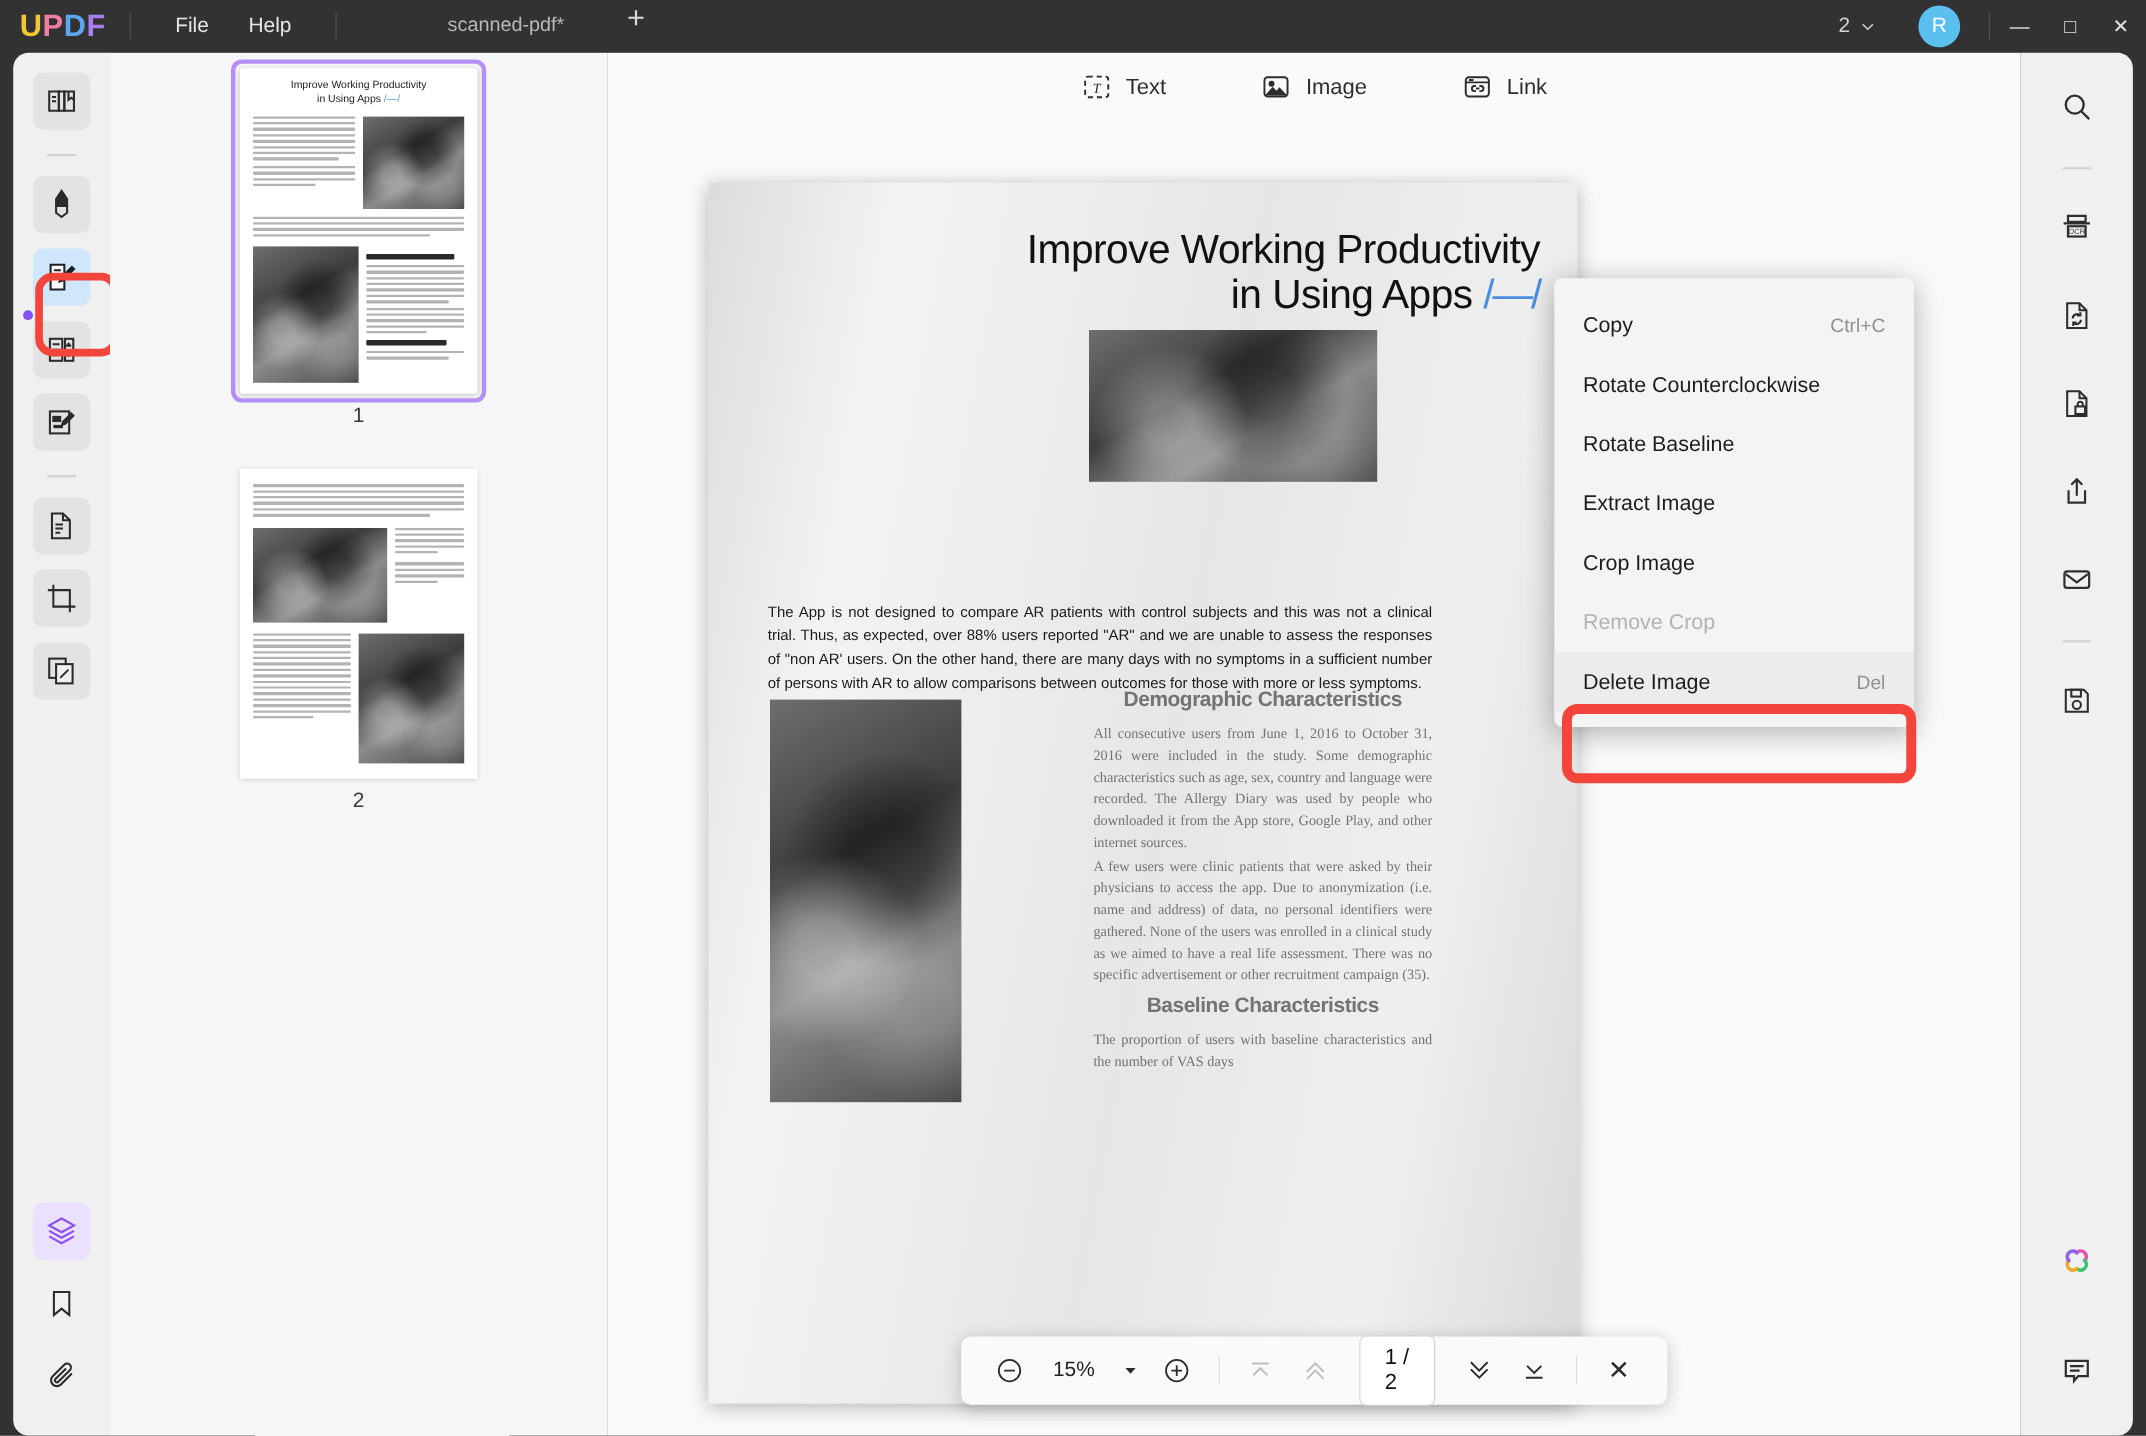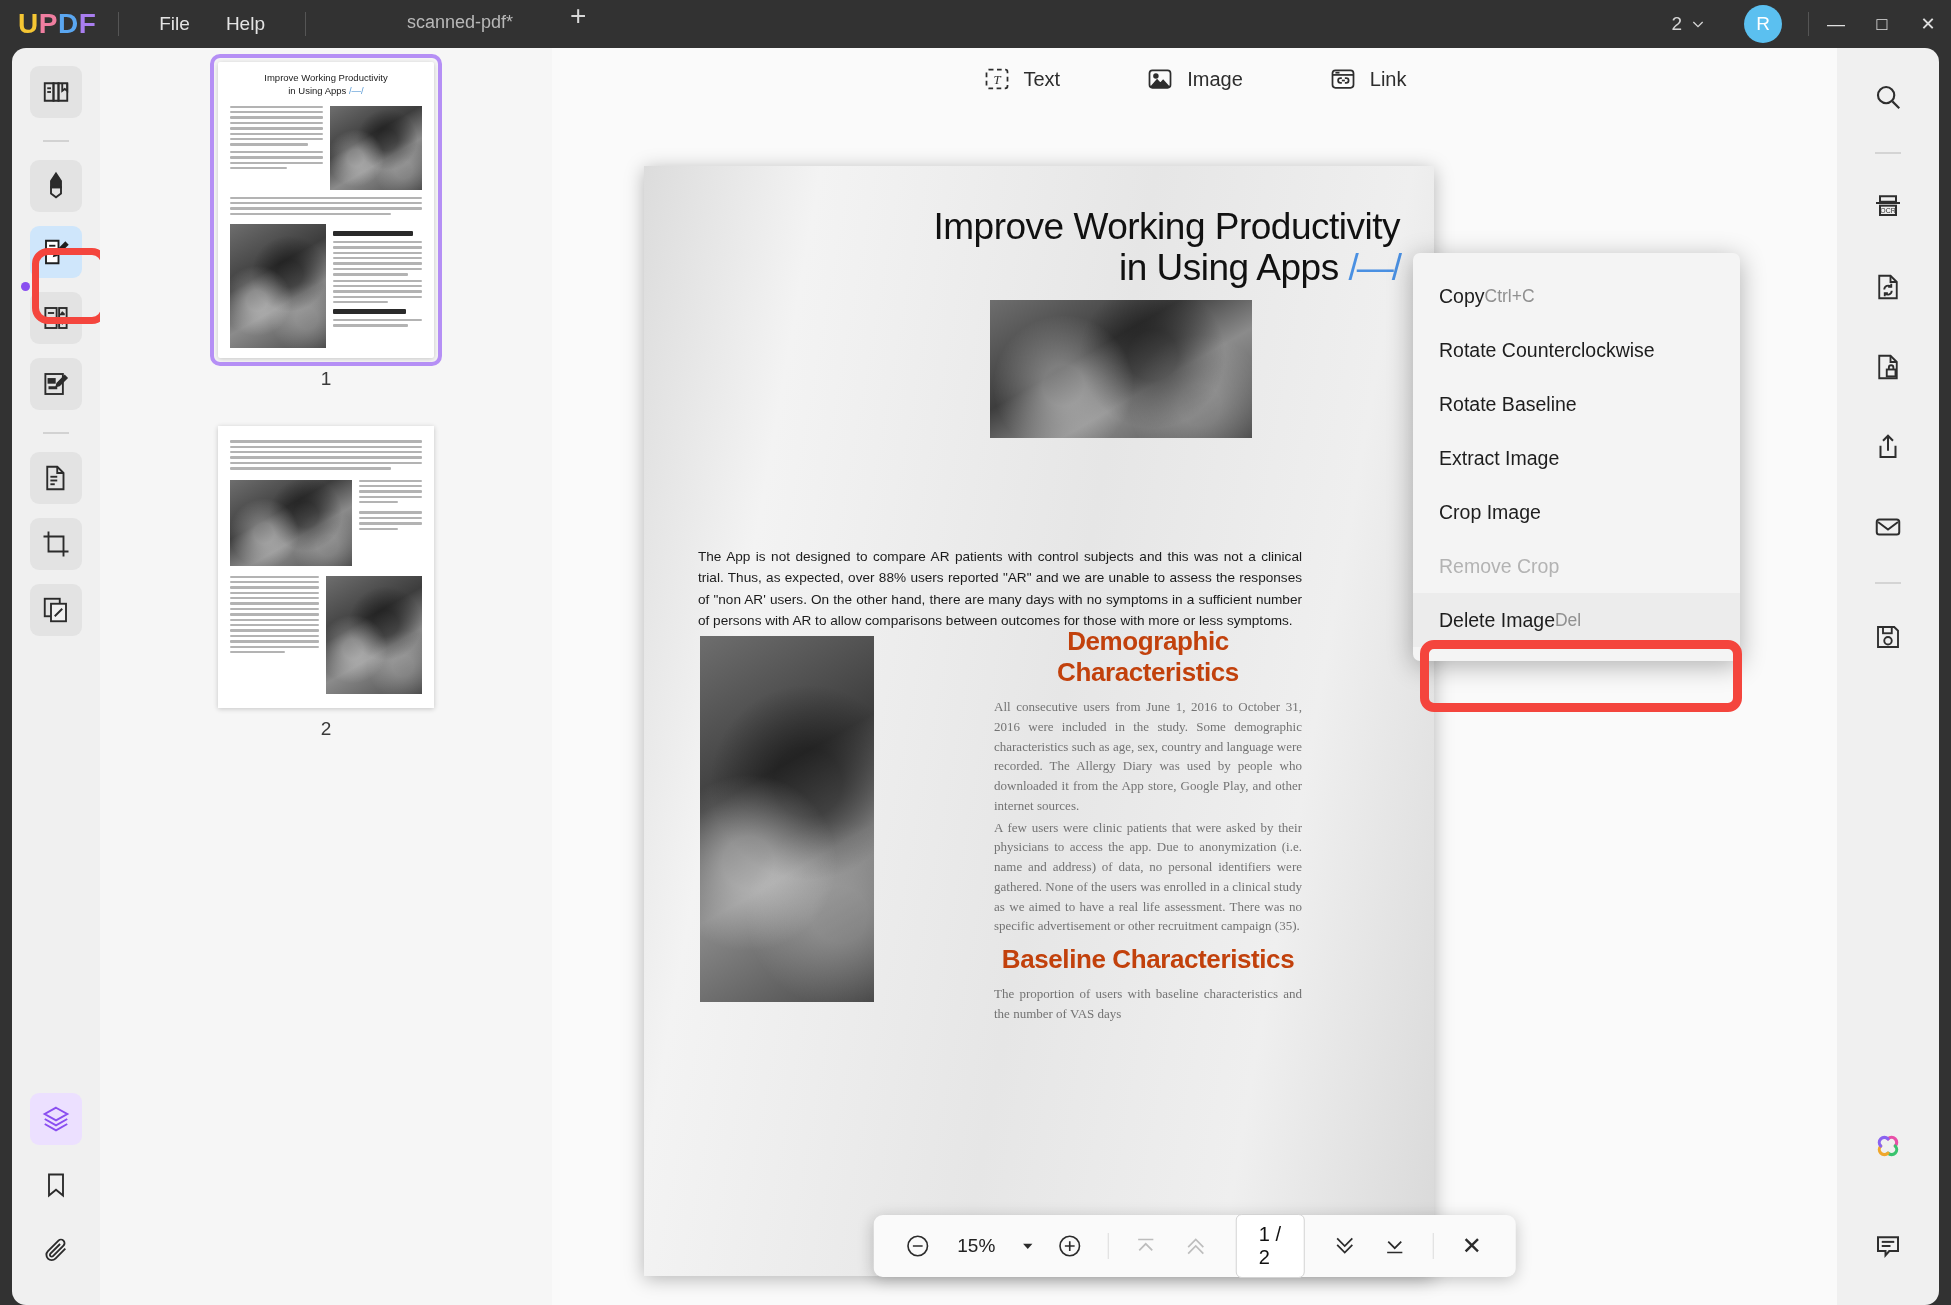--- a/index.html
+++ b/index.html
@@ -143,38 +143,38 @@
   }
   #para1 {
     left:54px; top:380px; width:604px;
     font-size:13.6px; line-height:1.58; color:#1b1b1b; text-align:justify;
   }
   #photo2 {
     left:56px; top:470px; width:174px; height:366px;
   }
   #col2 { left:350px; top:460px; width:308px; }
   .sec-h {
-    font-size:26px; font-weight:bold; color:#c2410c; text-align:center;
+    font-size:19px; font-weight:bold; color:#737373; text-align:center;
     margin-bottom:9px; letter-spacing:-0.4px;
   }
   .sec-p {
     font-size:13px; line-height:1.52; color:#737373; text-align:justify;
     margin-bottom:2px;
     font-family:Liberation Serif, serif;
   }
 
   
   #ctxmenu {
     position:absolute; left:861px; top:205px; width:327px;
     background:#f4f4f4; border-radius:7px;
     box-shadow:0 5px 26px rgba(0,0,0,.3); padding:16px 0 14px;
     z-index:40;
   }
   .ctx-item {
-    height:54px; display:flex; align-items:center; 
+    height:54px; display:flex; align-items:center; justify-content:space-between;
     padding:0 26px; font-size:19.5px; color:#1d1d1d;
   }
   .ctx-item.disabled { color:#b3b3b3; }
   .ctx-item.hot { background:#ececec; }
   .ctx-key { font-size:17.5px; color:#909090; }
   #hl-delete {
     position:absolute; left:868px; top:592px; width:322px; height:72px;
     border:9px solid #f4453d; border-radius:14px; z-index:45; pointer-events:none;
   }
 

